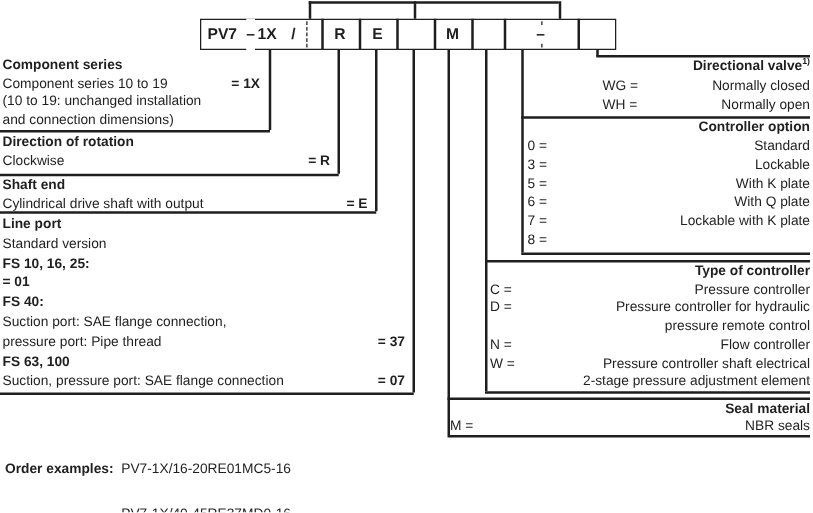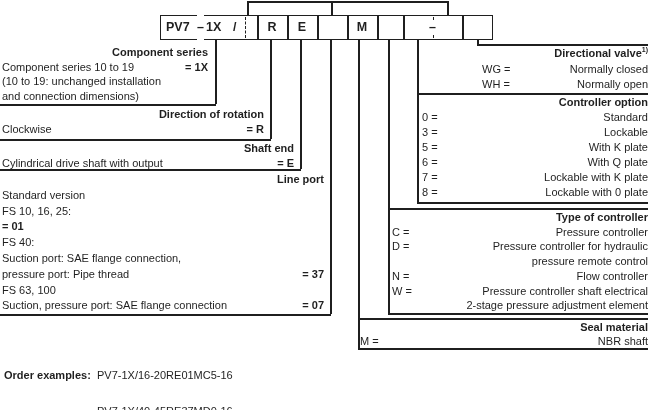--- a/index.html
+++ b/index.html
@@ -13,28 +13,28 @@
     border:1.6px solid #1f1f1f;box-sizing:border-box;background:#fff;}
   .tc-div{position:absolute;top:15px;height:25px;width:1.6px;background:#1f1f1f;}
   .tc-dashdiv{position:absolute;top:17px;height:21px;width:0;border-left:1.6px dashed #1f1f1f;}
   .tc-text{position:absolute;top:15px;height:25px;line-height:24px;font-weight:700;font-size:12.5px;z-index:3;}
   .tc-cell{position:absolute;top:15px;height:25px;line-height:24px;text-align:center;
     font-weight:700;font-size:12.5px;z-index:3;}
   .tc-cell b{background:#fff;padding:0 3px;font-weight:700;}
   .sec{position:absolute;font-size:11px;}
   .sec-left{left:2px;}
   .sec-right{right:2px;}
-  .sec-title{font-weight:700;text-align:right;}
+  .sec-title{font-weight:700;}
   .sec-right .sec-title{text-align:right;}
   .sec-row{display:flex;}
   .sec-left .sec-row{justify-content:space-between;}
   .sec-left .val{font-weight:700;white-space:pre;}
   .sec-right .key{font-weight:400;min-width:33px;white-space:pre;}
   .sec-right .txt{flex:1;text-align:right;}
-  .sec-row.bold .txt{font-weight:400;}
+  .sec-row.bold .txt{font-weight:700;}
   sup{font-size:7px;vertical-align:super;line-height:0;}
   .order{position:absolute;font-size:11px;}
   .order-label{font-weight:700;}
 </style>
 </head>
 <body>
 
 <div id="stage">
 
   <div class="tc-outer"></div>
@@ -153,21 +153,20 @@
       <div class="sec-row">
         <span class="key">6 =</span>
         <span class="txt">With Q plate</span>
       </div>
       <div class="sec-row">
         <span class="key">7 =</span>
         <span class="txt">Lockable with K plate</span>
       </div>
       <div class="sec-row">
         <span class="key">8 =</span>
-        <span class="txt">Lockable with 0 plate</span>
       </div>
     </div>
   <div class="sec sec-right" style="top:210px;left:392px;line-height:14.7px">
       <div class="sec-title"><span>Type of controller</span></div>
       <div class="sec-row">
         <span class="key">C =</span>
         <span class="txt">Pressure controller</span>
       </div>
       <div class="sec-row">
         <span class="key">D =</span>
@@ -187,21 +186,21 @@
       </div>
       <div class="sec-row">
         <span class="key"></span>
         <span class="txt">2-stage pressure adjustment element</span>
       </div>
     </div>
   <div class="sec sec-right" style="top:320px;left:360px;line-height:14px">
       <div class="sec-title"><span>Seal material</span></div>
       <div class="sec-row">
         <span class="key">M =</span>
-        <span class="txt">NBR shaft</span>
+        <span class="txt">NBR seals</span>
       </div>
     </div>
 
   <div class="order order-label" style="left:4px;top:369px">Order examples:</div>
   <div class="order" style="left:97px;top:369px">PV7-1X/16-20RE01MC5-16</div>
   <div class="order" style="left:97px;top:405px">PV7-1X/40-45RE37MD0-16</div>
 
 <div class="vline" style="left: 247px; top: 1px; height: 14px;"></div>
     <div class="vline" style="left: 331px; top: 1px; height: 14px;"></div>
     <div class="vline" style="left: 447px; top: 1px; height: 14px;"></div>

